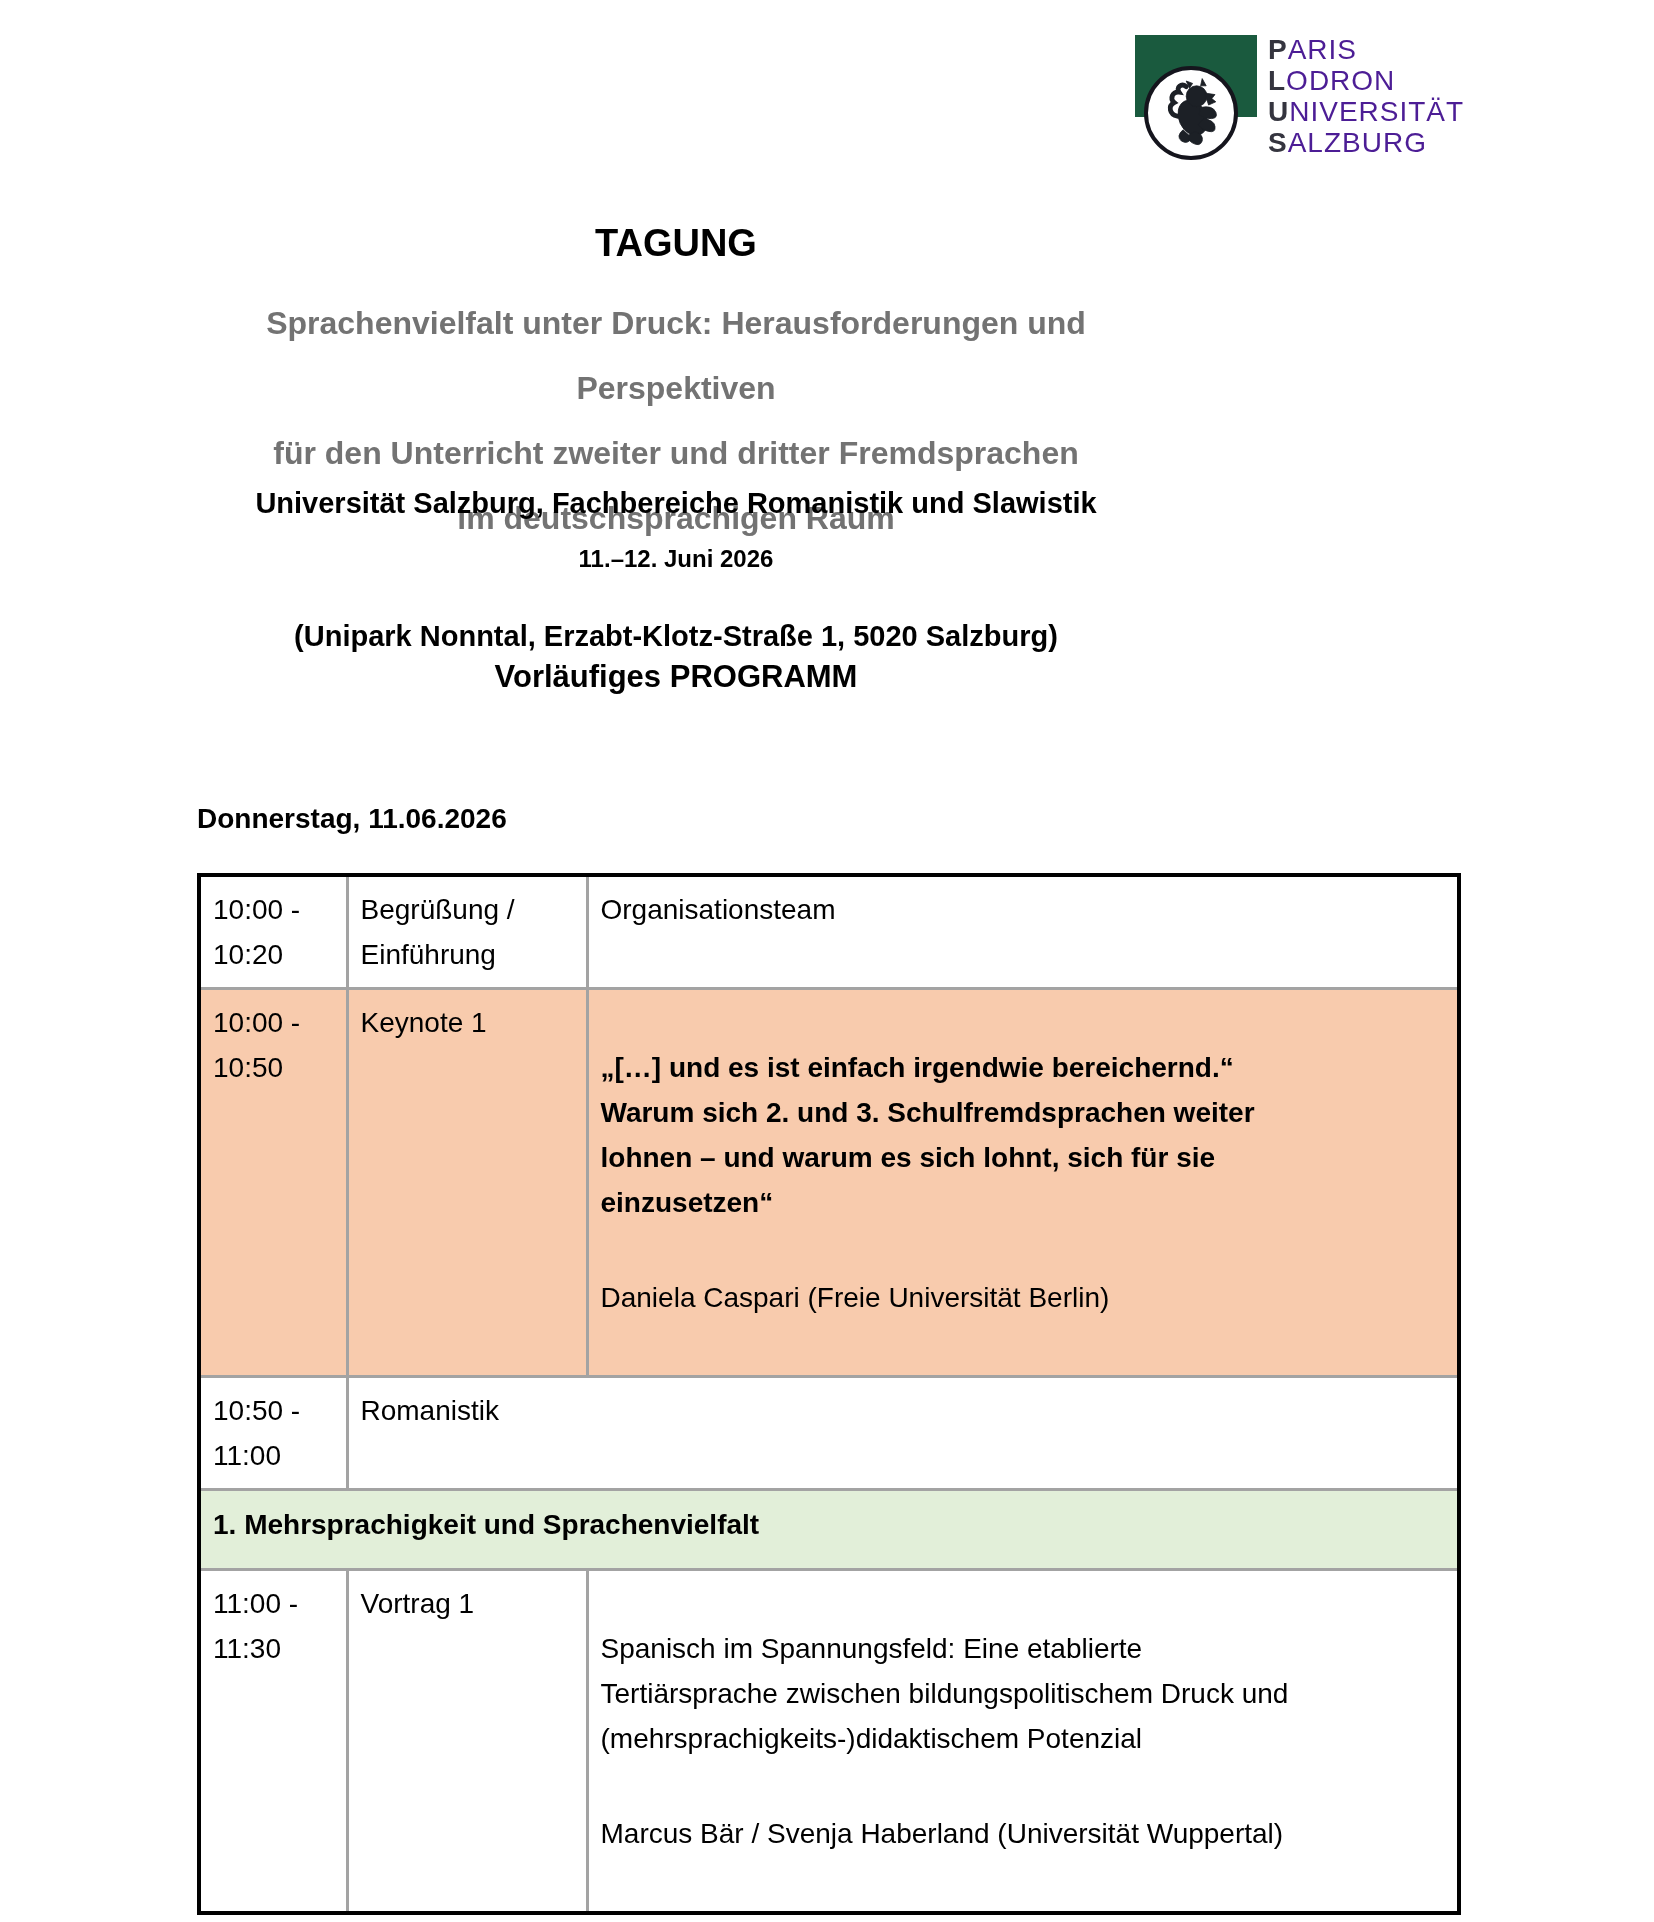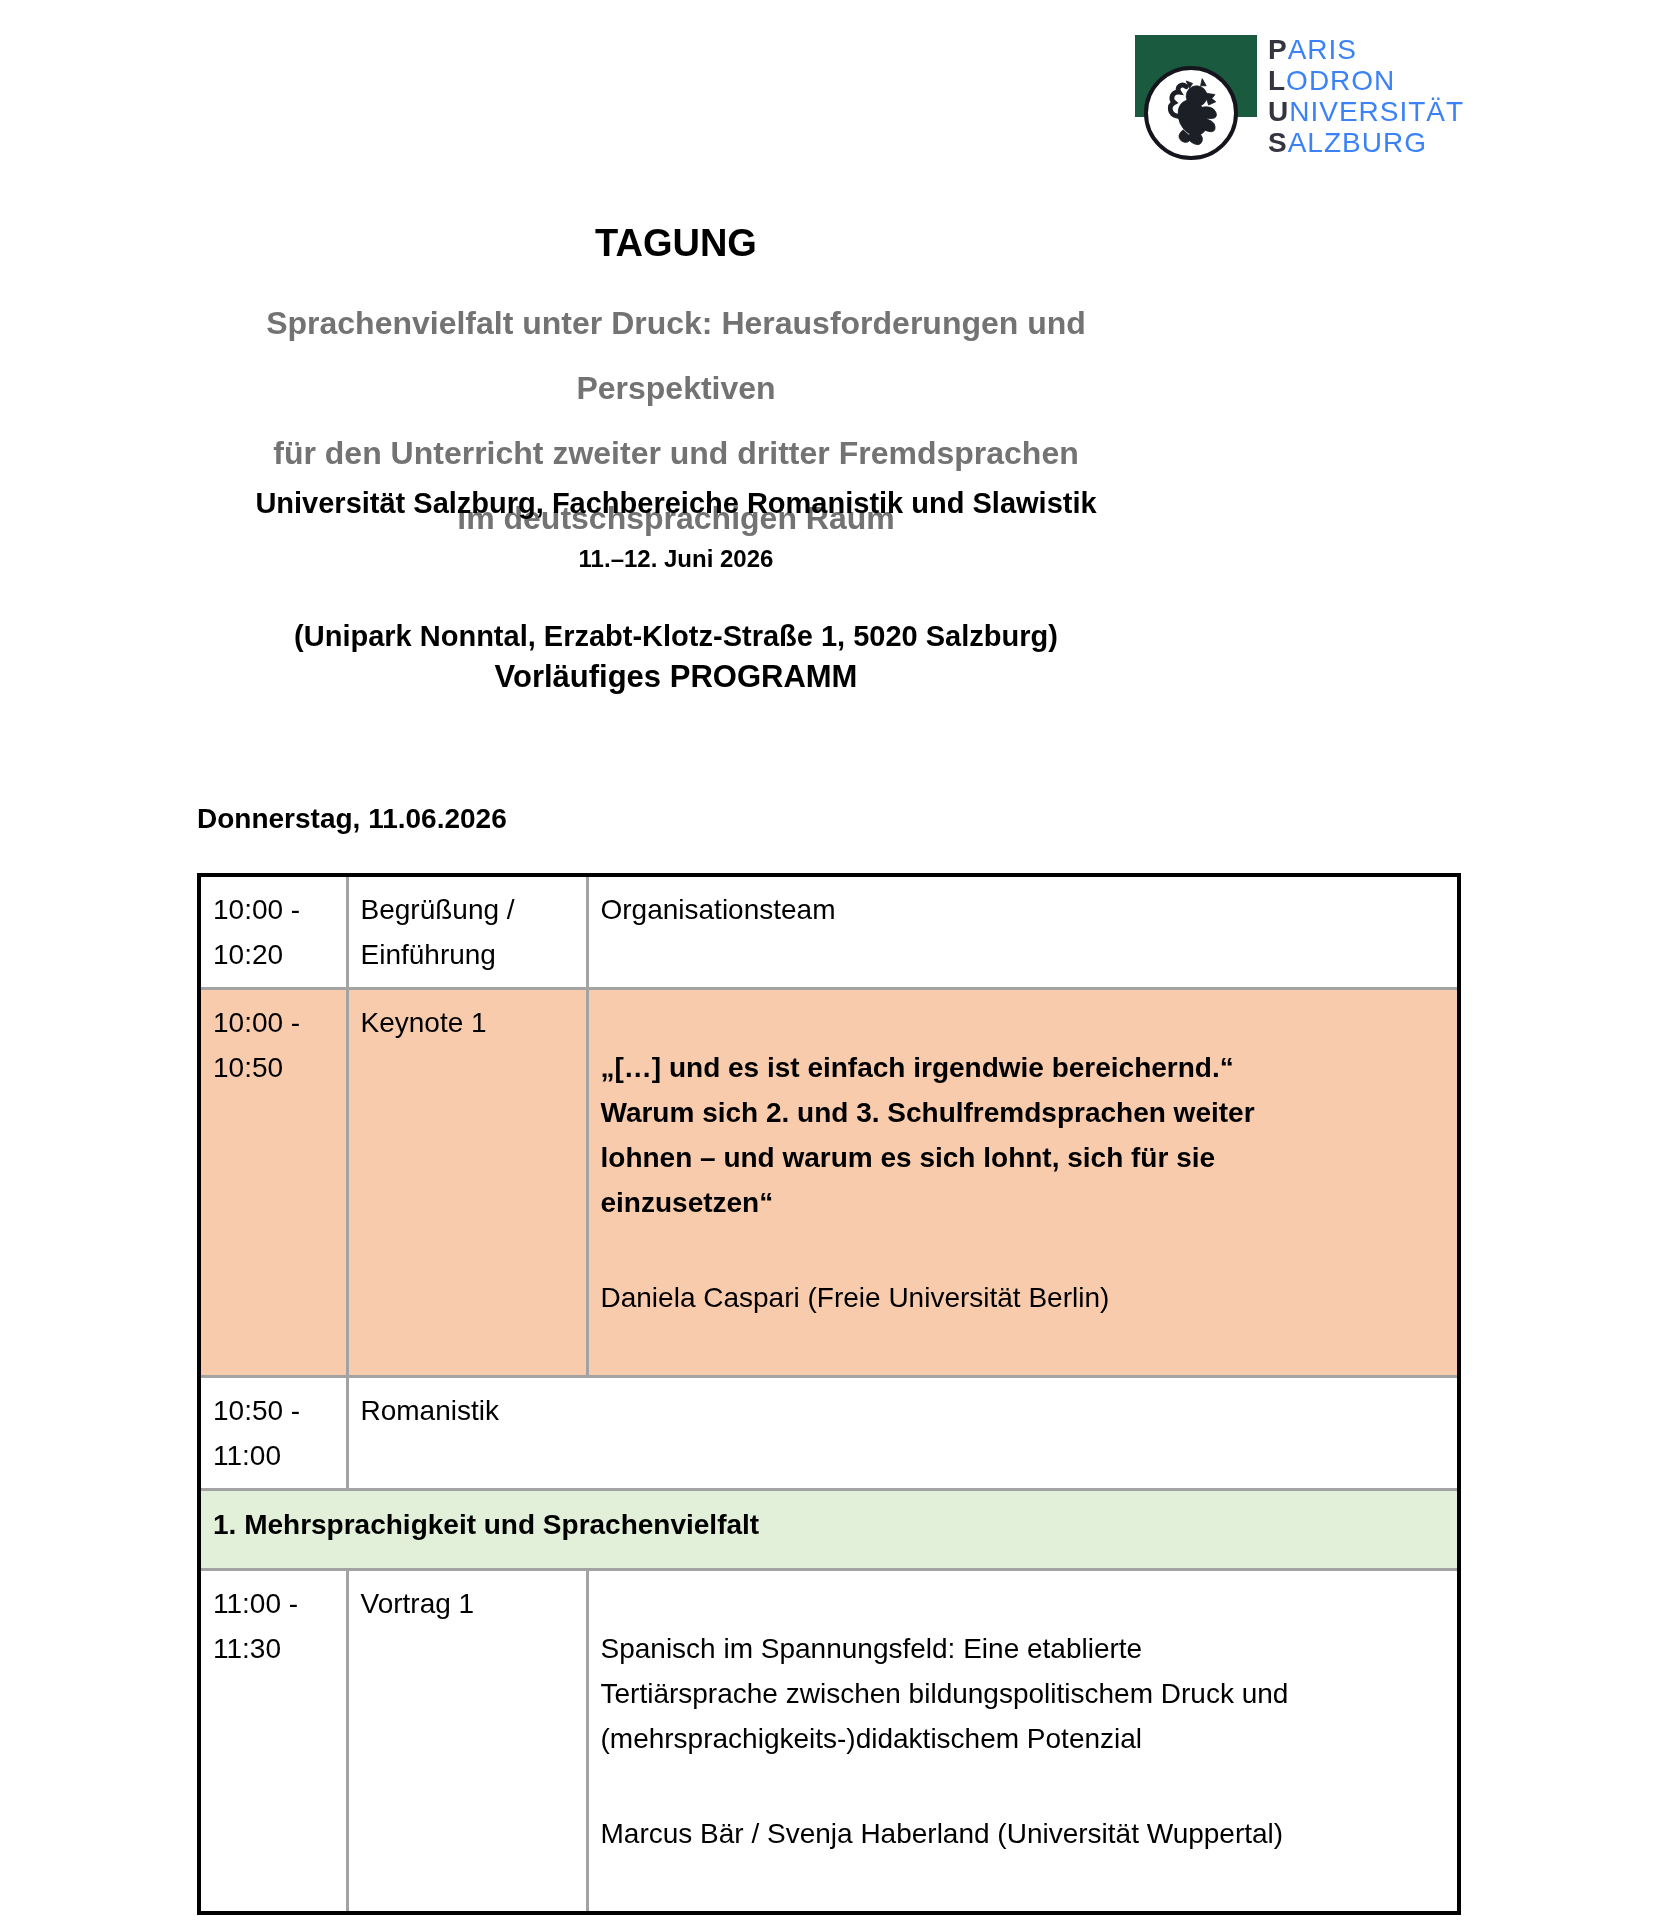--- a/index.html
+++ b/index.html
@@ -24,21 +24,21 @@
     width: 86px; height: 86px;
     background: #ffffff; border: 4px solid #15151d; border-radius: 50%;
     overflow: hidden;
   }
   .logo-circle svg { position: absolute; left: 3px; top: 3px; width: 80px; height: 80px; }
   .logo-text {
     position: absolute; left: 1268px; top: 34px;
     font-size: 28px; line-height: 31px; letter-spacing: 1px;
   }
   .logo-text .ini { font-weight: 700; color: #35353f; }
-  .logo-text .rest { font-weight: 400; color: #3b82f6; }
+  .logo-text .rest { font-weight: 400; color: #4c1d95; }
 
   
   .title-block { position: absolute; left: 197px; width: 958px; text-align: center; }
   .kicker   { top: 222px; font-size: 38px; font-weight: 700; }
   .gr-title { top: 291px; font-size: 32px; font-weight: 700; color: #737373; line-height: 65px; white-space: pre-line; }
   .subtitle { top: 487px; font-size: 29px; font-weight: 700; }
   .dates    { top: 545px; font-size: 24px; font-weight: 700; }
   .venue    { top: 620px; font-size: 29px; font-weight: 700; }
   .program  { top: 659px; font-size: 31px; font-weight: 700; }
 

